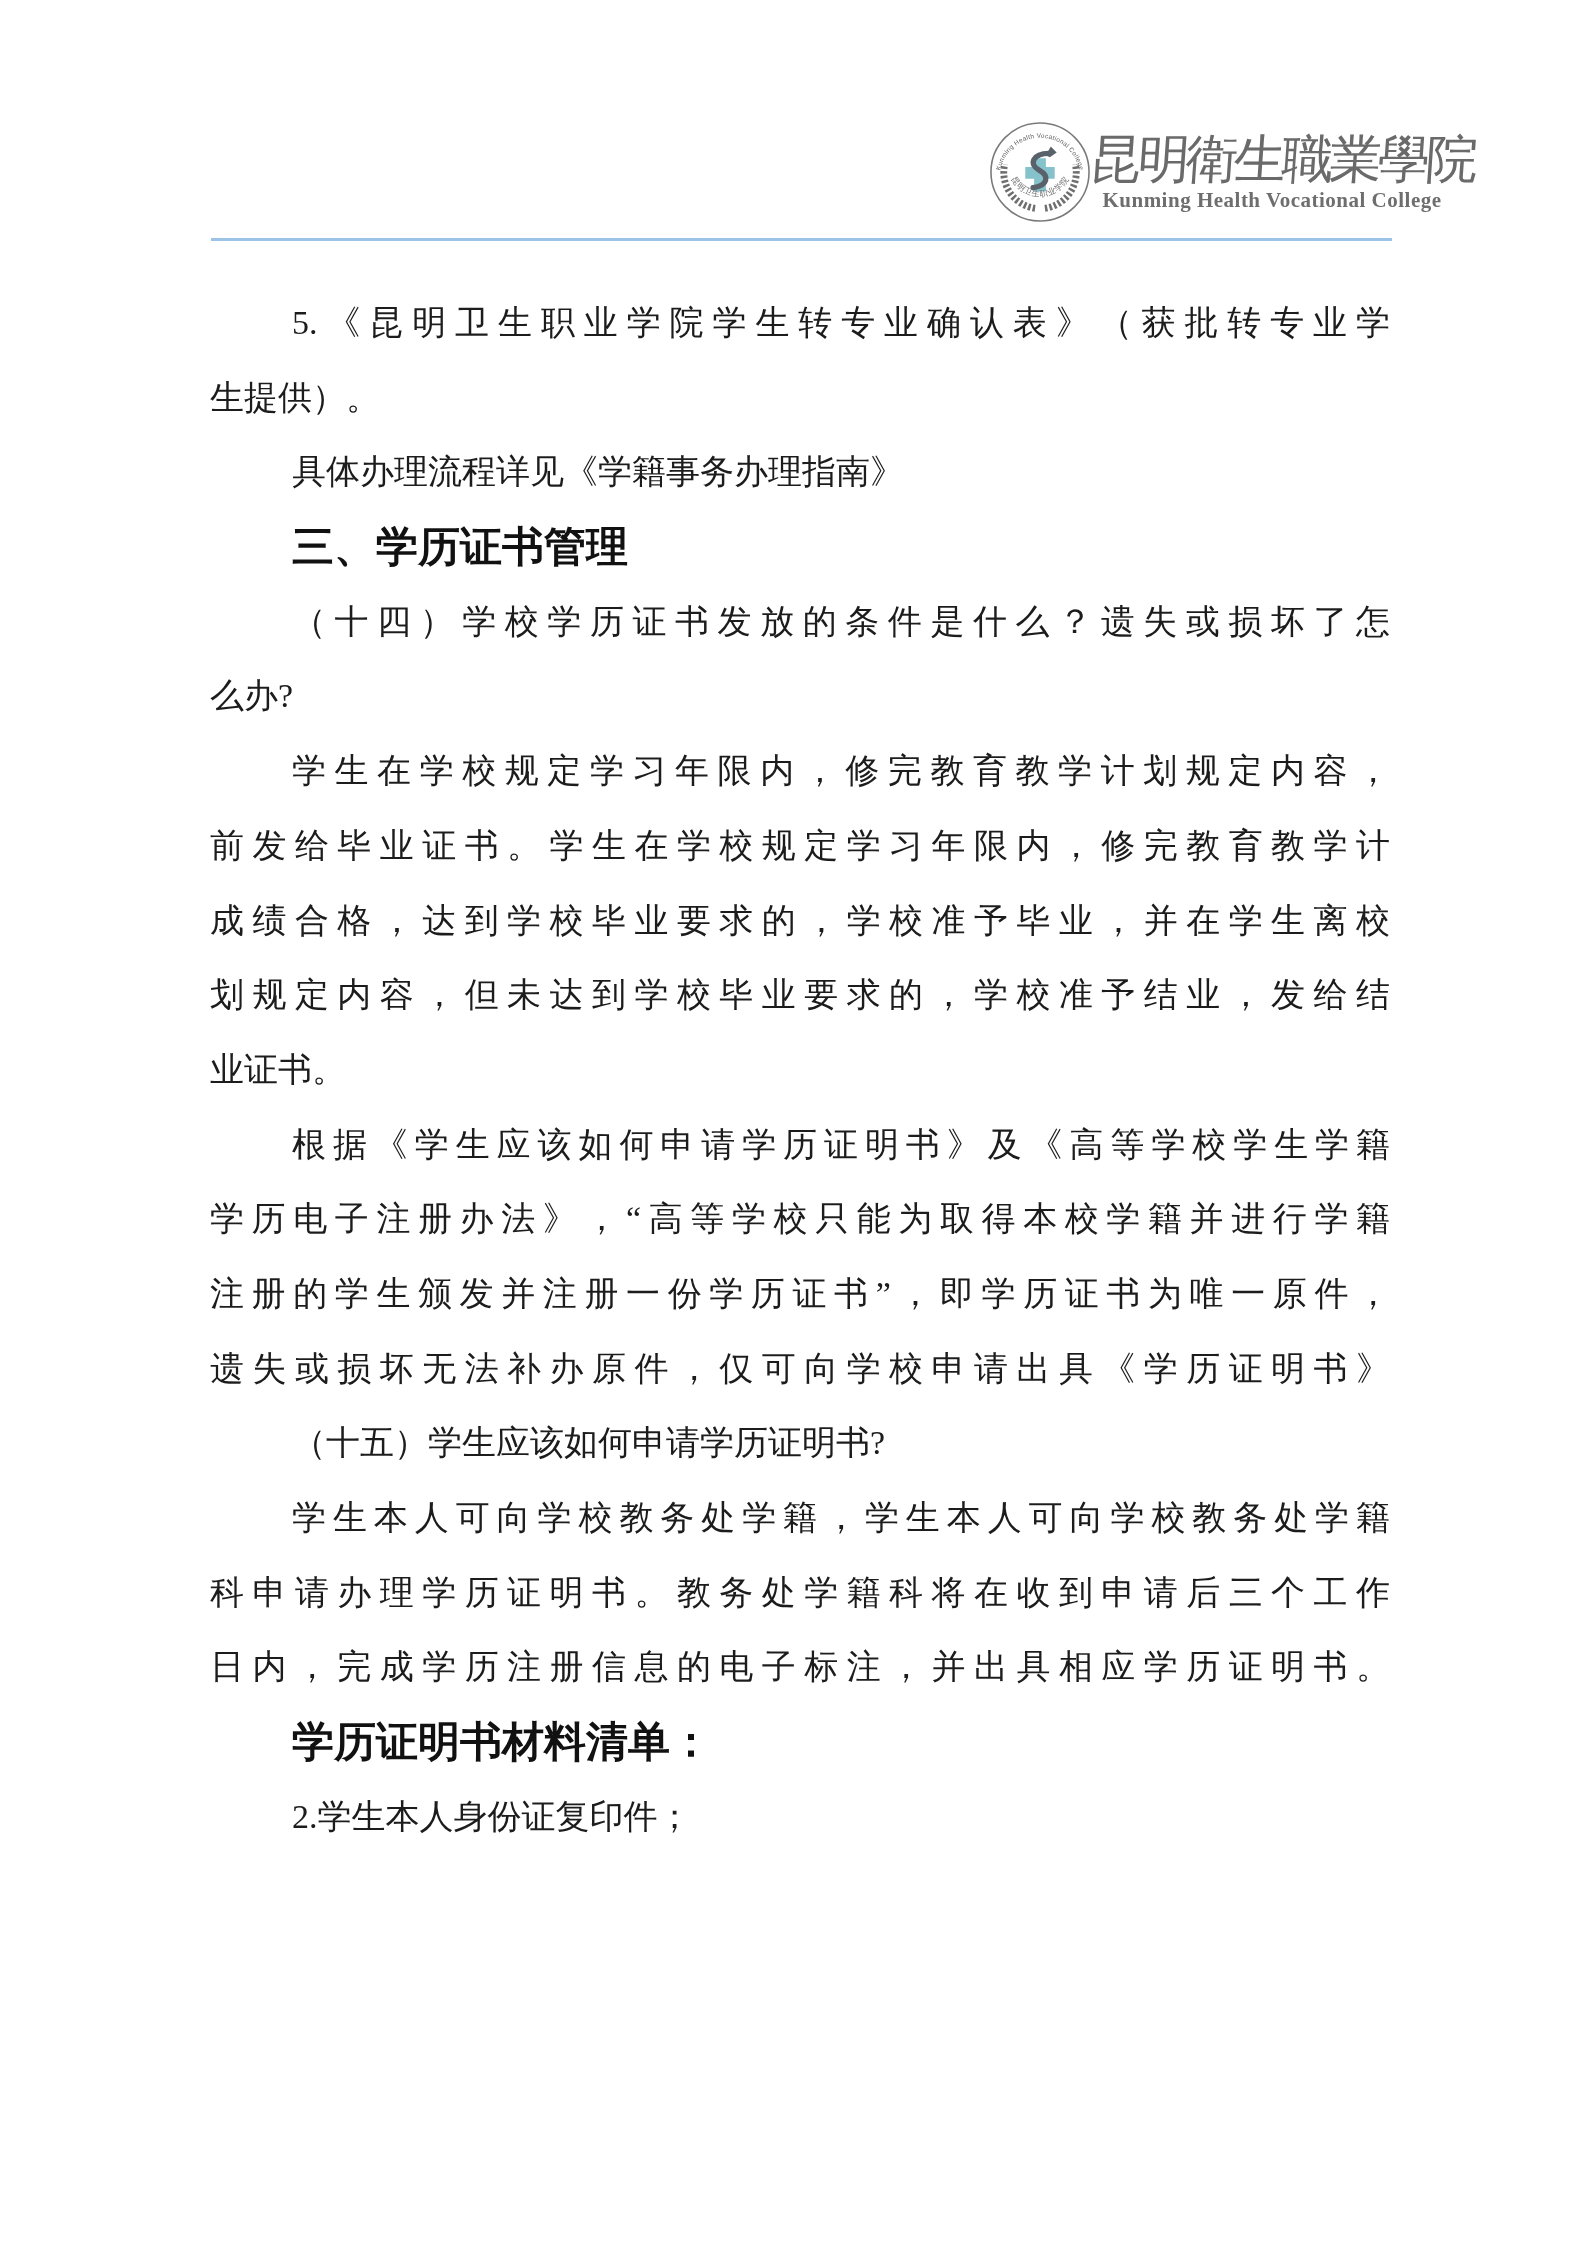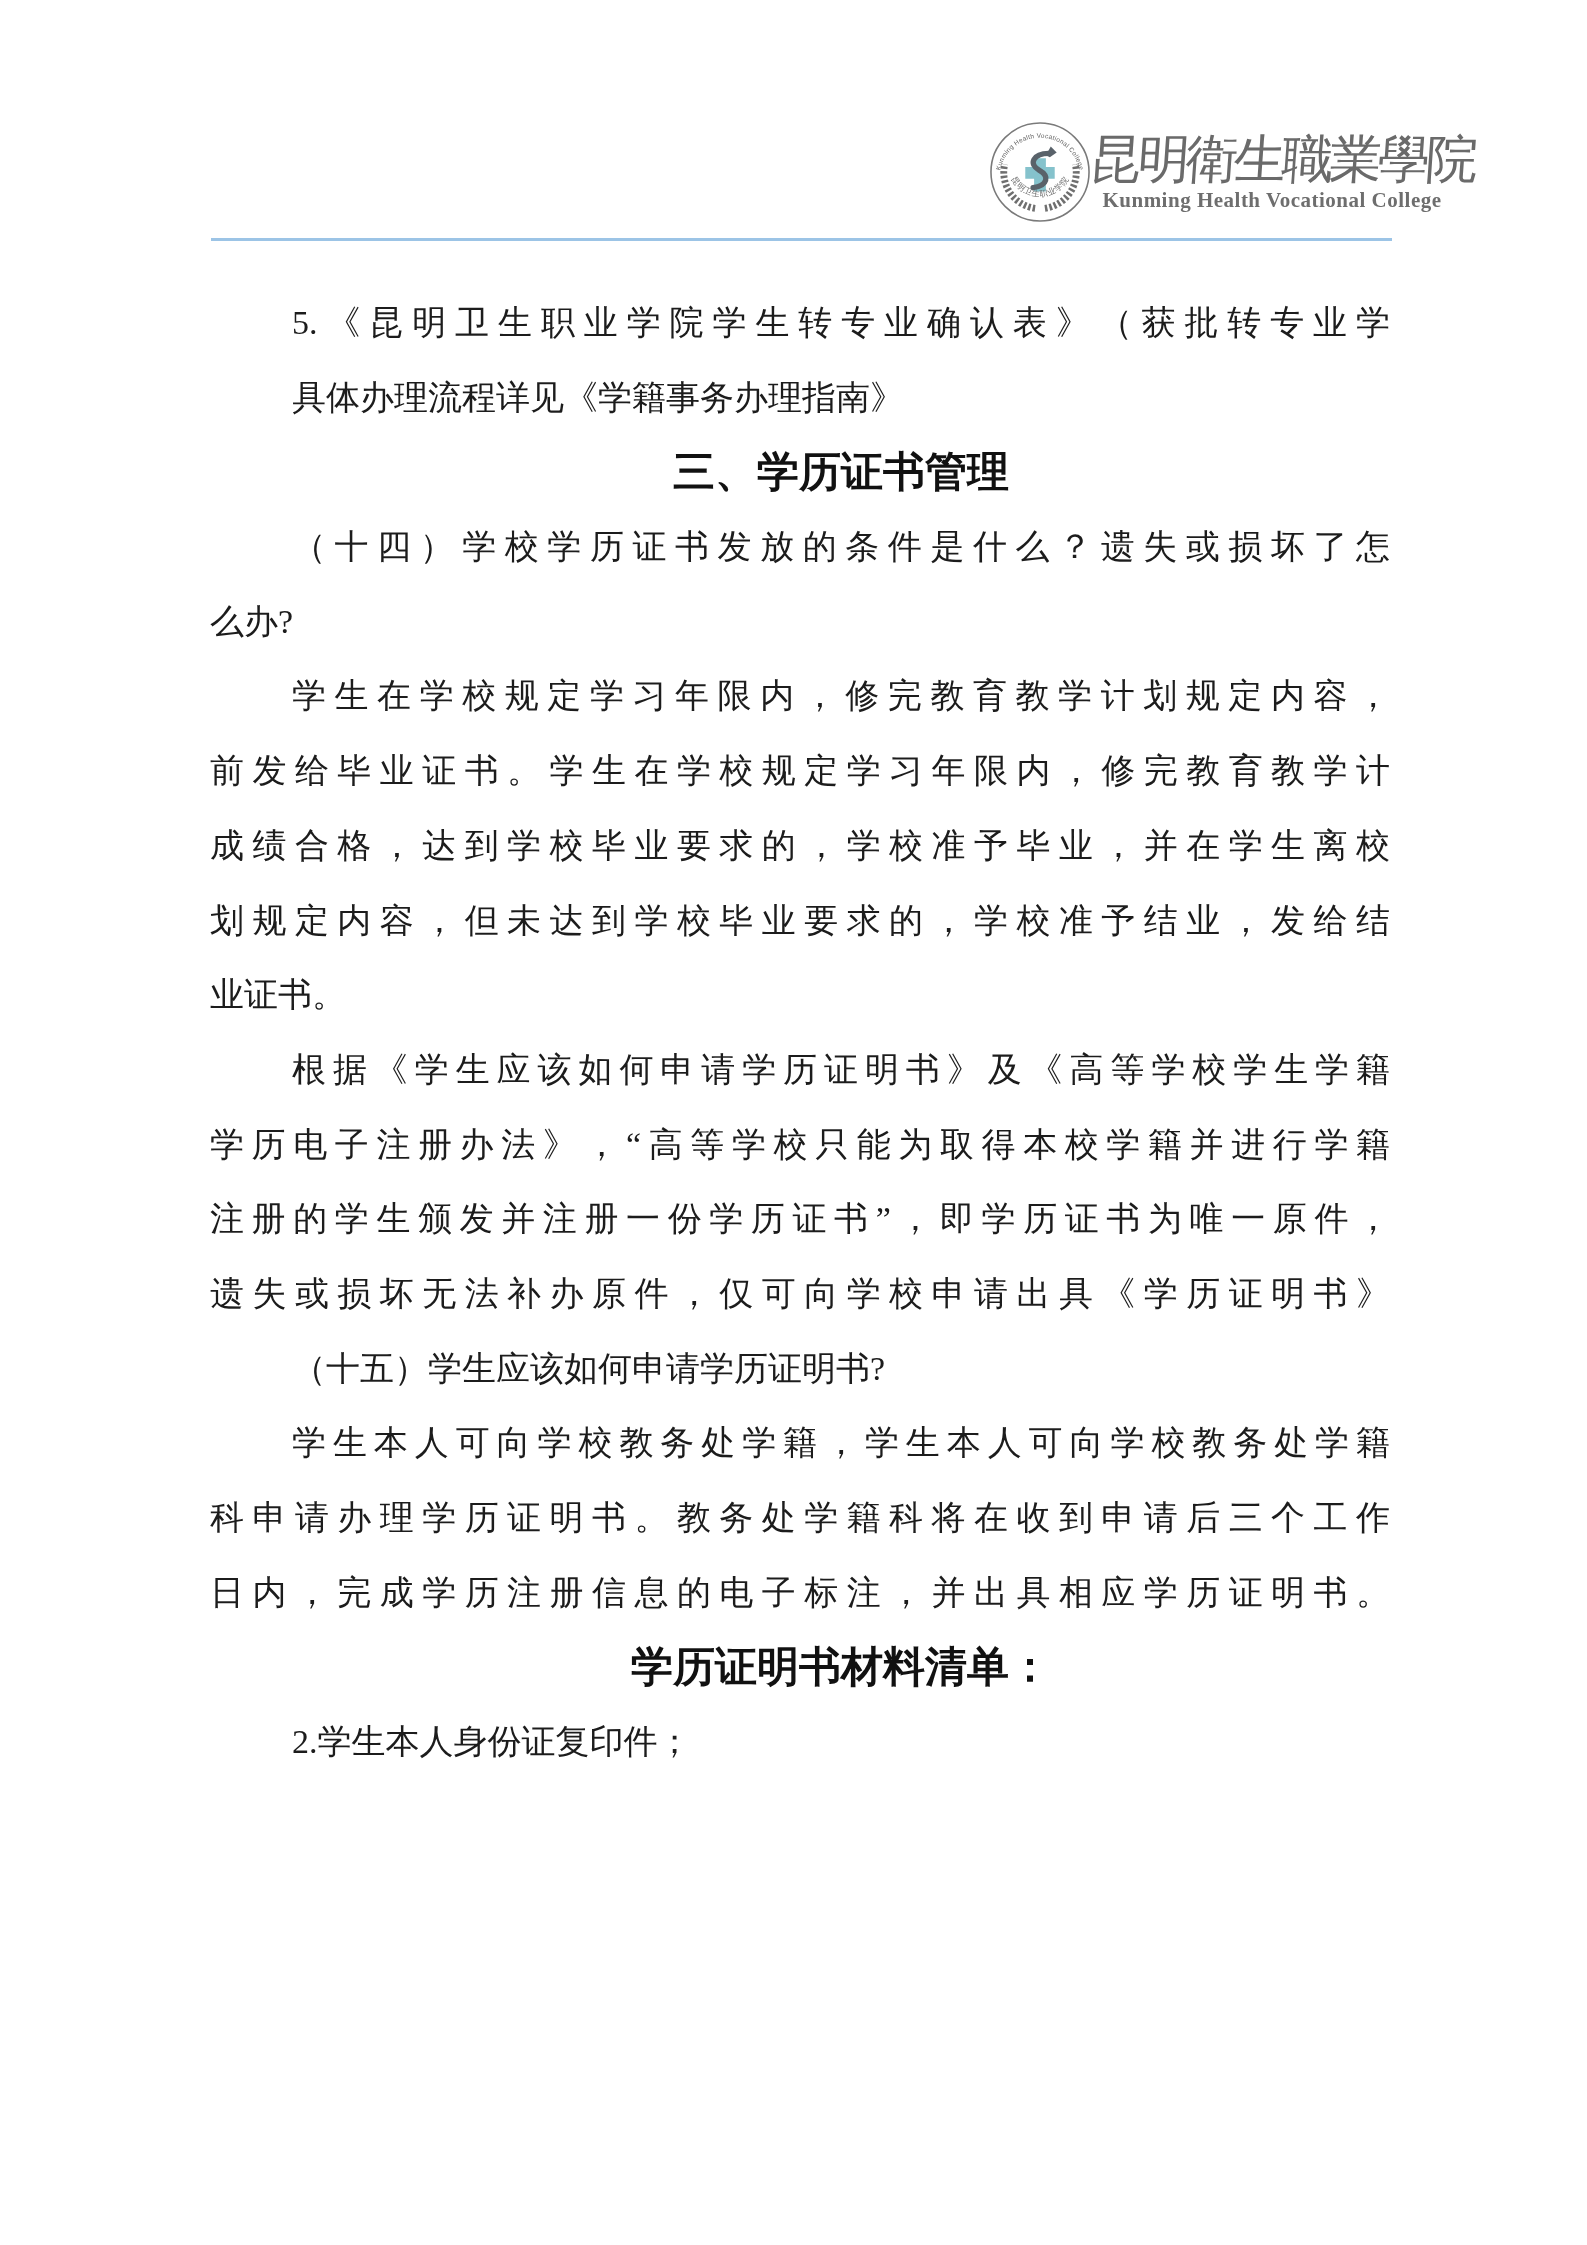--- a/index.html
+++ b/index.html
@@ -65,21 +65,20 @@
     white-space: normal;
     overflow: visible;
   }
   .line.ind  { text-indent: 82px; }
   .line.full { text-align: justify; text-align-last: justify; }
   .line.hei  {
     font-family: "Liberation Sans", "DejaVu Sans", sans-serif;
     font-weight: bold;
     font-size: 42px;
     color: #111111;
-    text-align: center;
   }
 </style>
 </head>
 <body>
 
 <div class="page">
 
   <svg class="emblem" viewBox="0 0 104 104">
     <circle cx="52" cy="52" r="50" fill="#ffffff" stroke="#7a7a7a" stroke-width="1.6"></circle>
     <defs>
@@ -99,20 +98,21 @@
     </text>
   </svg>
 
   <div class="calligraphy">昆明衛生職業學院</div>
   <div class="college-en">Kunming Health Vocational College</div>
 
   <div class="divider"></div>
 
   <div class="textblock">
     <div class="line ind full">5.《昆明卫生职业学院学生转专业确认表》（获批转专业学</div>
+    <div class="line">生提供）。</div>
     <div class="line ind">具体办理流程详见《学籍事务办理指南》</div>
     <div class="line ind hei">三、学历证书管理</div>
     <div class="line ind full">（十四）学校学历证书发放的条件是什么？遗失或损坏了怎</div>
     <div class="line">么办?</div>
     <div class="line ind full">学生在学校规定学习年限内，修完教育教学计划规定内容，</div>
     <div class="line full">前发给毕业证书。学生在学校规定学习年限内，修完教育教学计</div>
     <div class="line full">成绩合格，达到学校毕业要求的，学校准予毕业，并在学生离校</div>
     <div class="line full">划规定内容，但未达到学校毕业要求的，学校准予结业，发给结</div>
     <div class="line">业证书。</div>
     <div class="line ind full">根据《学生应该如何申请学历证明书》及《高等学校学生学籍</div>

